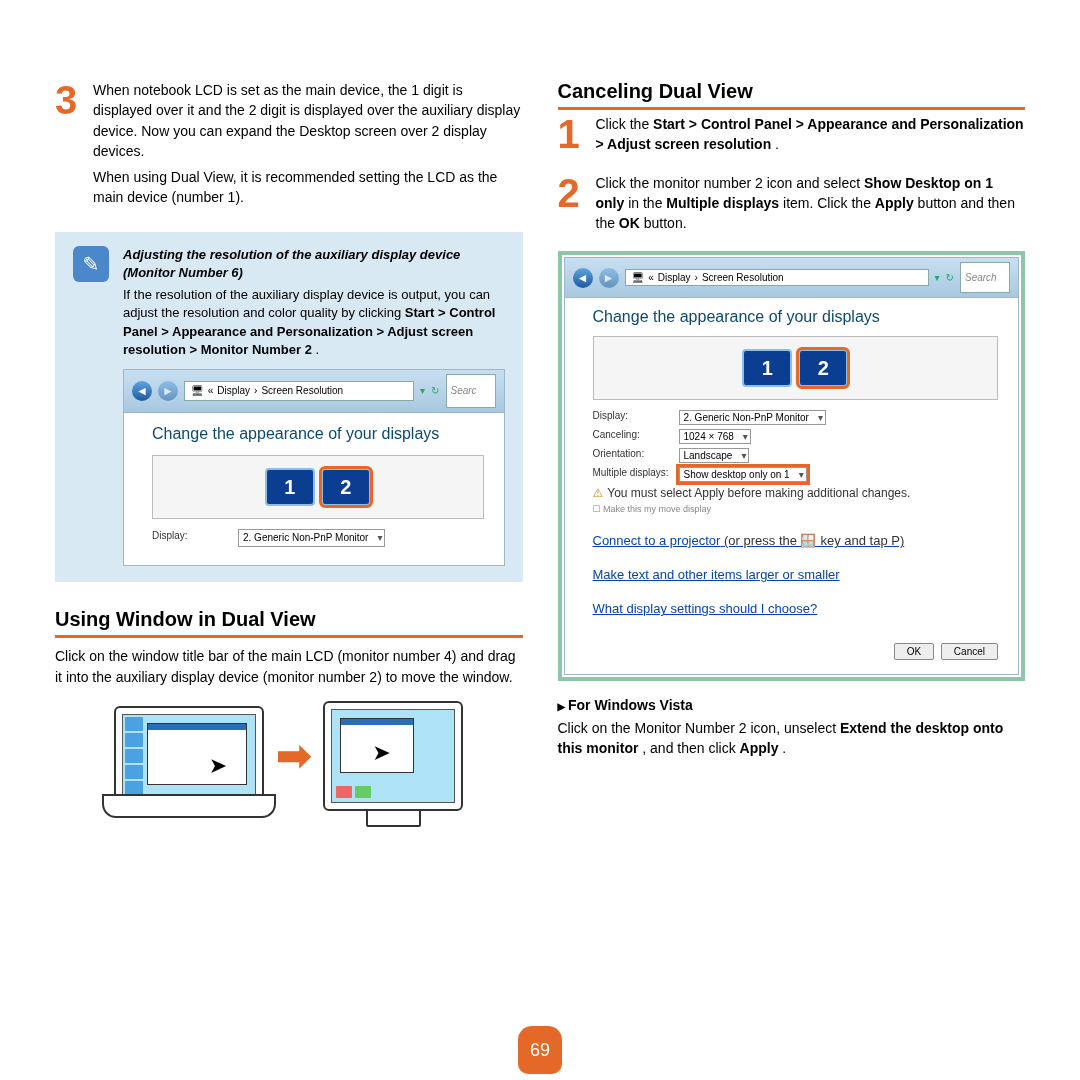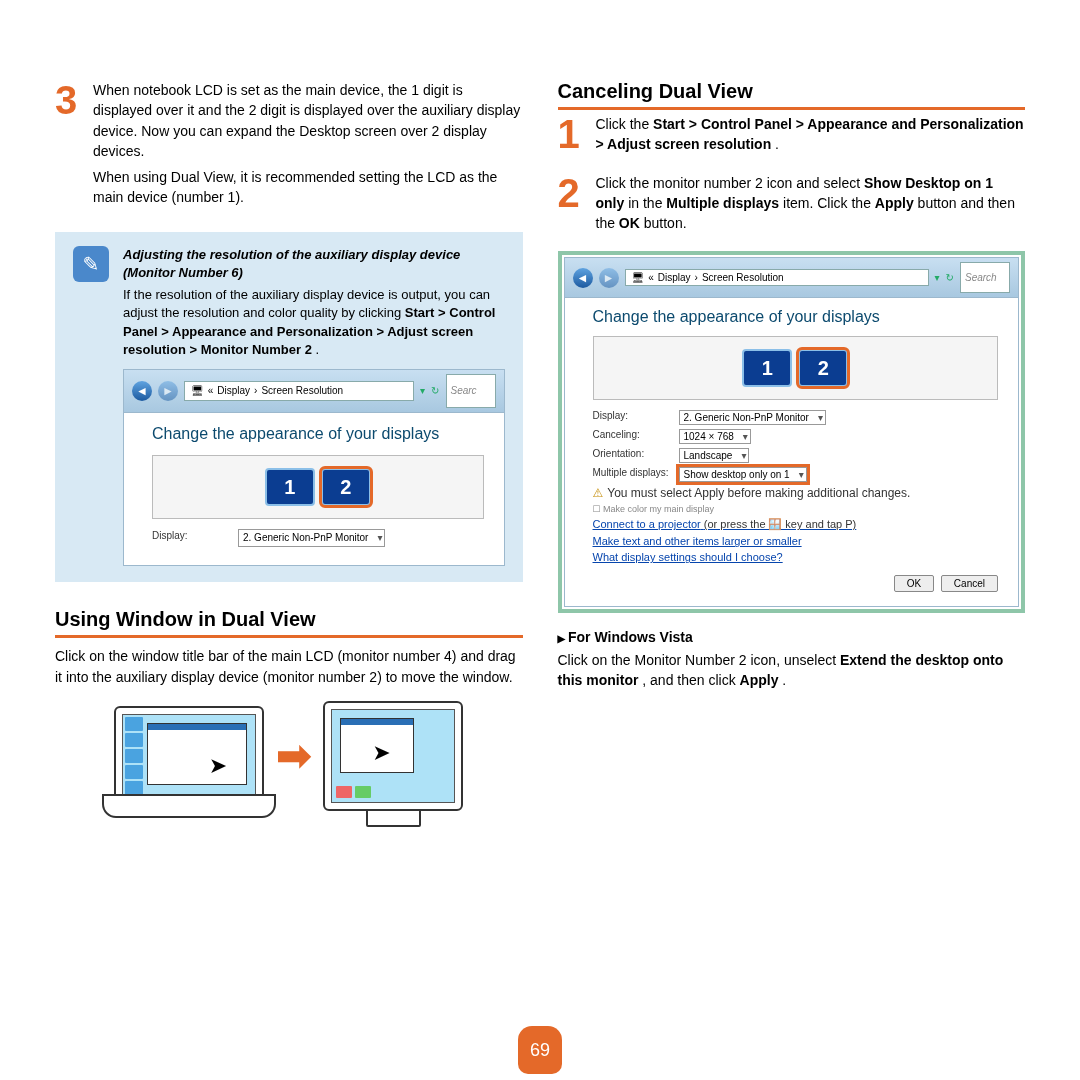--- a/index.html
+++ b/index.html
@@ -89,21 +89,21 @@
   .ctrl-row { display:flex; align-items:flex-start; gap:6px; font-size:10px; margin:4px 0; }
   .ctrl-row label { width:80px; color:#333; }
   .ctrl-row .combo {
     border:1px solid #999; padding:1px 16px 1px 4px; background:#fff; position:relative; font-size:10px;
   }
   .ctrl-row .combo::after{content:"▾";position:absolute;right:2px;color:#555;}
   .combo.hl { outline:3px solid #E46929; }
   .warn { color:#333; font-size:12px; margin:4px 0;}
   .warn-ico { color:#c38a00; margin-right:4px;}
   .chk { font-size:9px; color:#888; margin:2px 0;}
-  .link { color:#0645AD; font-size:11px; text-decoration:underline; margin:4px 0; display:block;}
+  .link { color:#0645AD; font-size:13px; text-decoration:underline; margin:19px 0; display:block;}
   .link .key { color:#333; }
   .btn-row { text-align:right; padding-top:8px; }
   .btn-row button { font-size:10px; padding:2px 12px; margin-left:4px; border:1px solid #888; background:#eee; border-radius:2px;}
   h3.section {
     font-size: 20px; font-weight:bold; color:#000; margin:26px 0 4px 0;
     border-bottom: 3px solid #E46929; padding-bottom:4px;
   }
   h3.section.top { margin-top:0; }
   .bullet { font-weight:bold; font-size:14px; margin:4px 0 2px 0;}
   .bullet::before { content:"▶ "; font-size:10px; }
@@ -281,21 +281,21 @@
             </div>
           <div class="ctrl-row">
               <label>Orientation:</label>
               <span class="combo">Landscape</span>
             </div>
           <div class="ctrl-row">
               <label>Multiple displays:</label>
               <span class="combo hl">Show desktop only on 1</span>
             </div>
           <div class="warn"><span class="warn-ico">⚠</span><span>You must select Apply before making additional changes.</span></div>
-          <div class="chk">☐ <span>Make color my main display</span></div>
+          <div class="chk">☐ <span>Make this my move display</span></div>
           <span class="link"><span>Connect to a projector</span> <span class="key">(or press the 🪟 key and tap P)</span></span>
           <span class="link">Make text and other items larger or smaller</span>
           <span class="link">What display settings should I choose?</span>
           <div class="btn-row">
             <button>OK</button>
             <button>Cancel</button>
           </div>
         </div>
       </div>
     </div>

